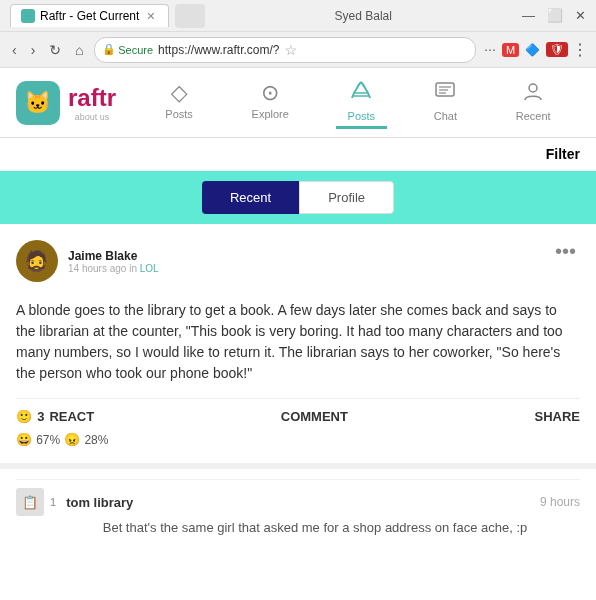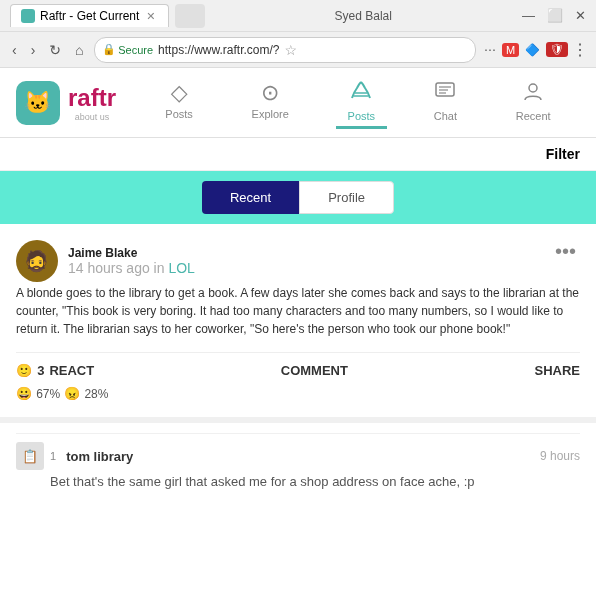--- a/index.html
+++ b/index.html
@@ -244,38 +244,38 @@
       align-items: center;
       justify-content: center;
       font-size: 20px;
     }
     .user-name {
       font-size: 12px;
       font-weight: bold;
       color: #222;
     }
     .post-meta {
-      font-size: 14px;
+      font-size: 10px;
       color: #aaa;
     }
     .post-meta a {
       color: #4db6ac;
       text-decoration: none;
     }
     .more-btn {
       font-size: 20px;
       color: #888;
       cursor: pointer;
       padding: 0 4px;
     }
     .post-text {
-      font-size: 12px;
+      font-size: 14px;
       color: #333;
       line-height: 1.5;
-      margin-top: 2px;
+      margin-top: 18px;
     }
 
     
     .post-actions {
       display: flex;
       justify-content: space-between;
       align-items: center;
       margin-top: 14px;
       padding-top: 10px;
       border-top: 1px solid #eee;
@@ -334,20 +334,21 @@
       color: #333;
     }
     .comment-time {
       font-size: 12px;
       color: #aaa;
     }
     .comment-text {
       font-size: 13px;
       color: #555;
       margin-left: 34px;
+      text-align: center;
     }
   </style>
 </head>
 <body>
 
 <div class="browser-titlebar">
   <div class="titlebar-left">
     <div class="tab">
       <div class="tab-icon"></div>
       <span>Raftr - Get Current</span>

